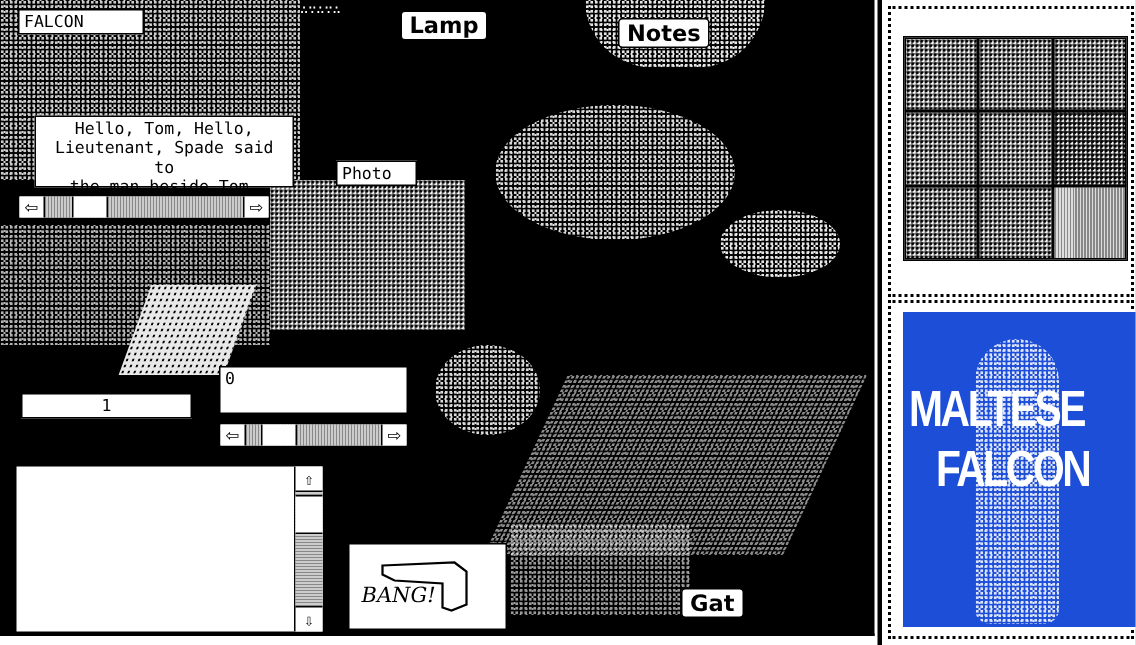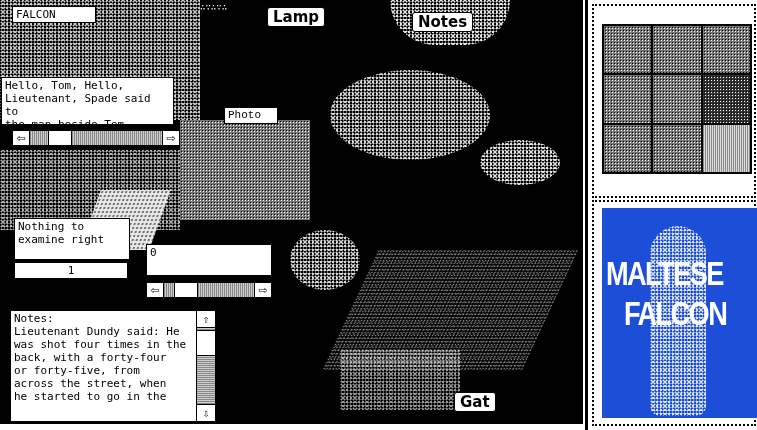--- a/index.html
+++ b/index.html
@@ -48,73 +48,68 @@
   <div class="win" style="left:12px;top:6px;width:82px;height:15px;">
     <div class="txt">FALCON</div>
   </div>
 
   <div style="position:absolute;left:200px;top:2px;color:#fff;font-size:9px;font-family:'DejaVu Sans Mono',monospace;">∴∵∴∵∴</div>
 
   <div class="label-btn" style="left:267px;top:7px;">Lamp</div>
 
   <div class="label-btn" style="left:412px;top:12px;">Notes</div>
 
-  <div class="win" style="left:1px;top:77px;width:171px;height:46px;">
+  <div class="win" style="left:23px;top:77px;width:171px;height:46px;text-align:center;">
     <div class="txt">Hello, Tom, Hello,
 Lieutenant, Spade said to
 the man beside Tom.</div>
   </div>
   <div class="hscroll" style="left:12px;top:130px;width:166px;">
     <div class="arr">⇦</div>
     <div class="track">
         <div class="thumb" style="left:18px;width:22px;"></div>
       </div>
     <div class="arr r">⇨</div>
   </div>
 
-  <div class="win" style="left:224px;top:107px;width:52px;height:15px;font-family:Liberation Mono, monospace;">
+  <div class="win" style="left:224px;top:107px;width:52px;height:15px;">
     <div class="txt">Photo</div>
   </div>
 
-  <div class="win" style="left:14px;top:218px;width:114px;height:40px;">
-    <div class="txt">Nothing to
-examine right</div>
-  </div>
   <div class="win" style="left:14px;top:262px;width:112px;height:15px;text-align:center;">
     <div class="txt">1</div>
   </div>
 
   <div class="win" style="left:146px;top:244px;width:124px;height:30px;">
     <div class="txt">0</div>
   </div>
   <div class="hscroll" style="left:146px;top:282px;width:124px;">
     <div class="arr">⇦</div>
     <div class="track">
         <div class="thumb" style="left:10px;width:22px;"></div>
       </div>
     <div class="arr r">⇨</div>
   </div>
 
   <div class="win" style="left:10px;top:310px;width:204px;height:110px;">
-    <div class="txt" style="width:180px;">Notes:
-Lieutenant Dundy said: He
-was shot four times in the
-back, with a forty-four
-or forty-five, from
-across the street, when
-he started to go in the</div>
     <div class="vscroll" style="right:0;top:0;bottom:0;">
       <div class="arr">⇧</div>
       <div class="track">
           <div class="thumb" style="top:2px;height:24px;"></div>
         </div>
       <div class="arr d">⇩</div>
     </div>
   </div>
 
+  <div class="win" style="left:232px;top:362px;width:104px;height:56px;">
+    <svg width="104" height="56" viewBox="0 0 104 56" style="position:absolute;left:0;top:0;">
+      <path d="M22 14 L70 12 L78 18 L78 40 L68 44 L62 42 L62 26 L30 24 L22 20 Z" fill="none" stroke="#000" stroke-width="1.5"></path>
+    </svg>
+    <div style="position:absolute;left:8px;top:28px;font-family:'DejaVu Serif',serif;font-size:14px;font-style:italic;">BANG!</div>
+  </div>
 
   <div class="label-btn" style="left:454px;top:392px;">Gat</div>
 </div>
 
 <div style="position:absolute;left:585px;top:0;width:172px;height:430px;background:#fff;border-left:3px solid #000;">
 
   <div class="stamp" style="left:4px;top:4px;width:160px;height:190px;">
     <div style="position:absolute;left:8px;top:18px;width:148px;height:148px;border:1px solid #000;display:grid;grid-template-columns:repeat(3,1fr);grid-template-rows:repeat(3,1fr);">
       <div class="dither-dense" style="position:relative;border:1px solid #000;"></div>
       <div class="dither-dense" style="position:relative;border:1px solid #000;"></div>

